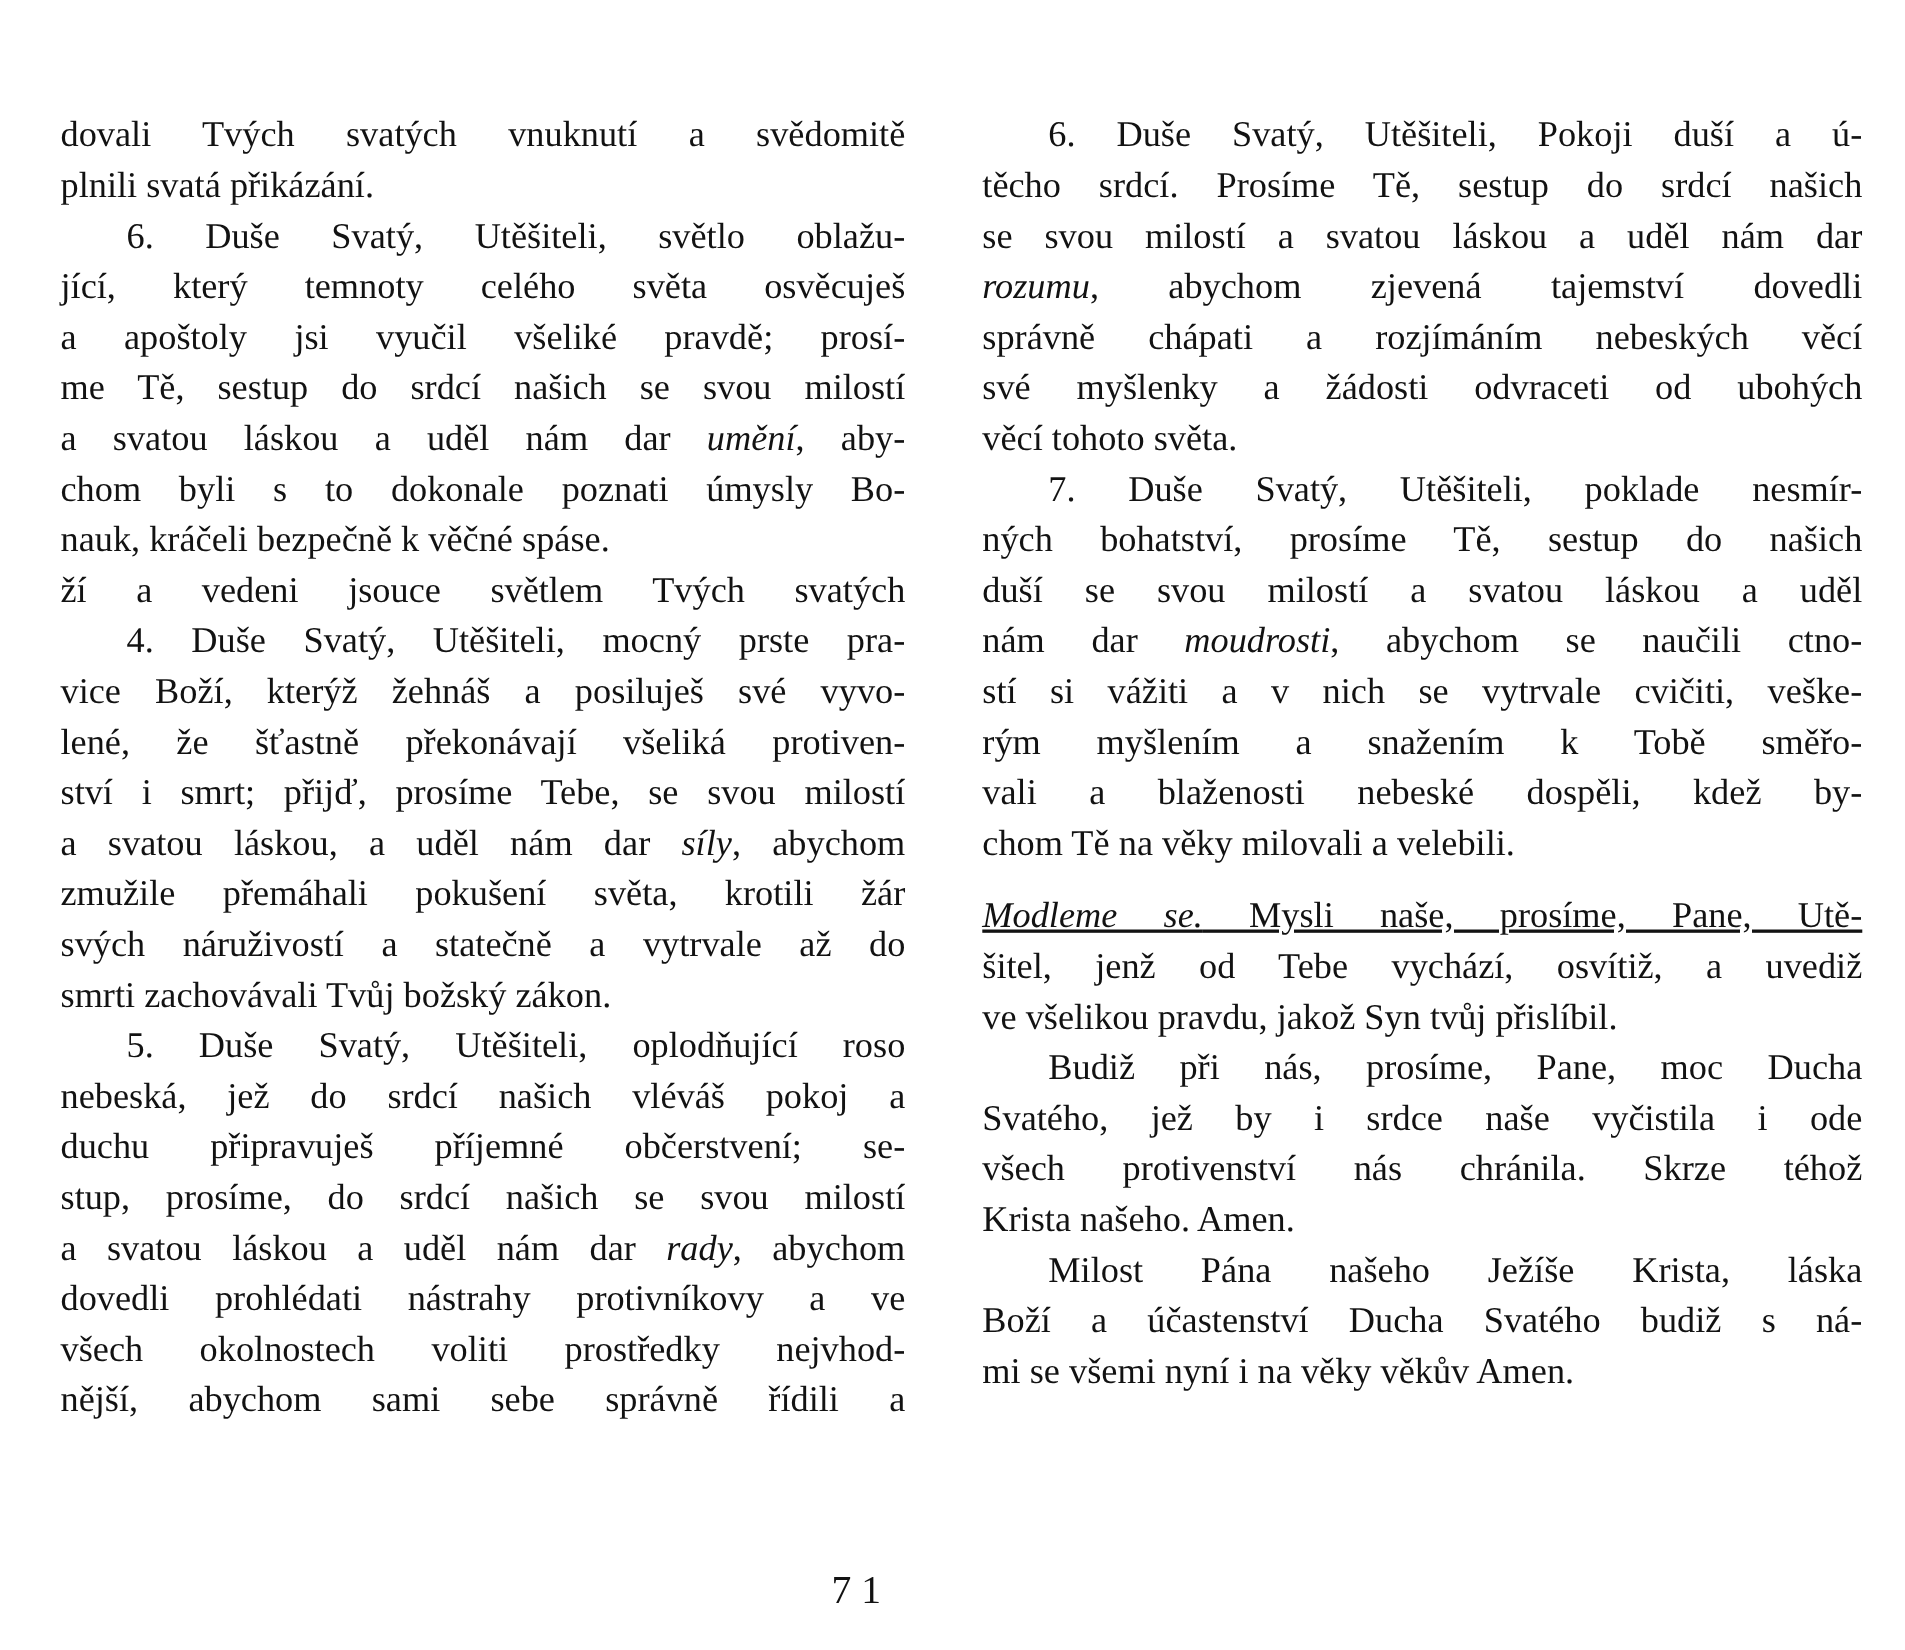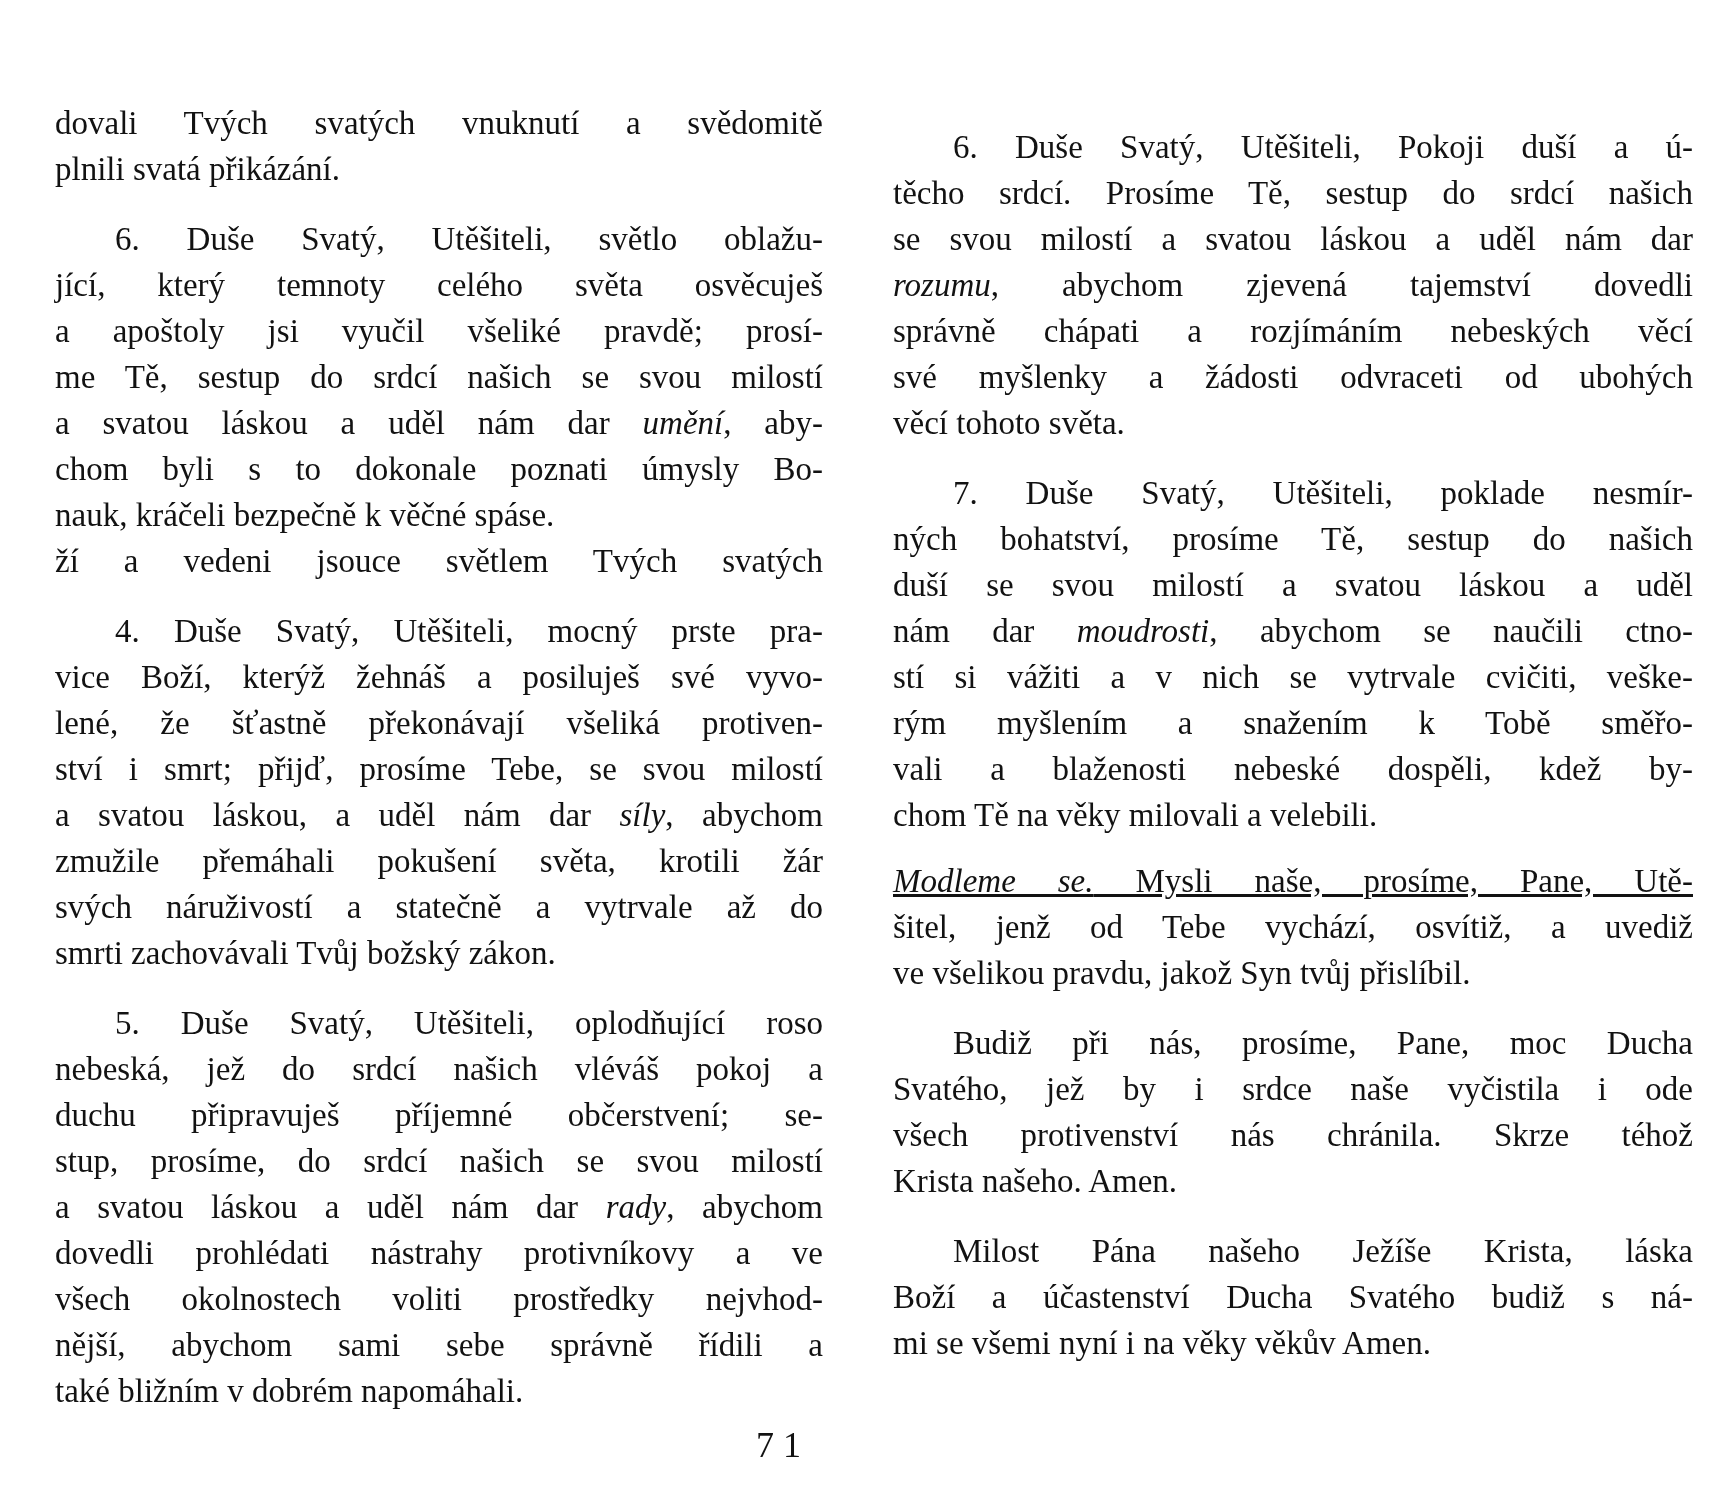--- a/index.html
+++ b/index.html
@@ -24,21 +24,21 @@
     line-height: 46px;
     height: 46px;
     text-align: justify;
     text-align-last: justify;
     white-space: nowrap;
   }
   .line.end {
     text-align: right;
     text-align-last: left;
   }
-  .line.indent { padding-left: 60px; margin-top: 24px; }
+  .line.indent { padding-left: 60px; }
   .line.gap { margin-top: 20px; text-decoration: underline; }
   .it { font-style: italic; }
   .pageno {
     position: absolute;
     left: 756px;
     top: 1390px;
     font-size: 36px;
     color: #121212;
     margin-top: 34px;
   }
@@ -66,21 +66,20 @@
     <div class="line"><span>svých náruživostí a statečně a vytrvale až do</span></div>
     <div class="line end"><span>smrti zachovávali Tvůj božský zákon.</span></div>
     <div class="line indent"><span>5. Duše Svatý, Utěšiteli, oplodňující roso</span></div>
     <div class="line"><span>nebeská, jež do srdcí našich vléváš pokoj a</span></div>
     <div class="line"><span>duchu připravuješ příjemné občerstvení; se-</span></div>
     <div class="line"><span>stup, prosíme, do srdcí našich se svou milostí</span></div>
     <div class="line"><span>a svatou láskou a uděl nám dar </span><span class="it">rady</span><span>, abychom</span></div>
     <div class="line"><span>dovedli prohlédati nástrahy protivníkovy a ve</span></div>
     <div class="line"><span>všech okolnostech voliti prostředky nejvhod-</span></div>
     <div class="line"><span>nější, abychom sami sebe správně řídili a</span></div>
-    <div class="line end"><span>také bližním v dobrém napomáhali.</span></div>
   </div>
 <div class="col col-right" id="col-1">
     <div class="line indent"><span>6. Duše Svatý, Utěšiteli, Pokoji duší a ú-</span></div>
     <div class="line"><span>těcho srdcí. Prosíme Tě, sestup do srdcí našich</span></div>
     <div class="line"><span>se svou milostí a svatou láskou a uděl nám dar</span></div>
     <div class="line"><span class="it">rozumu</span><span>, abychom zjevená tajemství dovedli</span></div>
     <div class="line"><span>správně chápati a rozjímáním nebeských věcí</span></div>
     <div class="line"><span>své myšlenky a žádosti odvraceti od ubohých</span></div>
     <div class="line end"><span>věcí tohoto světa.</span></div>
     <div class="line indent"><span>7. Duše Svatý, Utěšiteli, poklade nesmír-</span></div>

